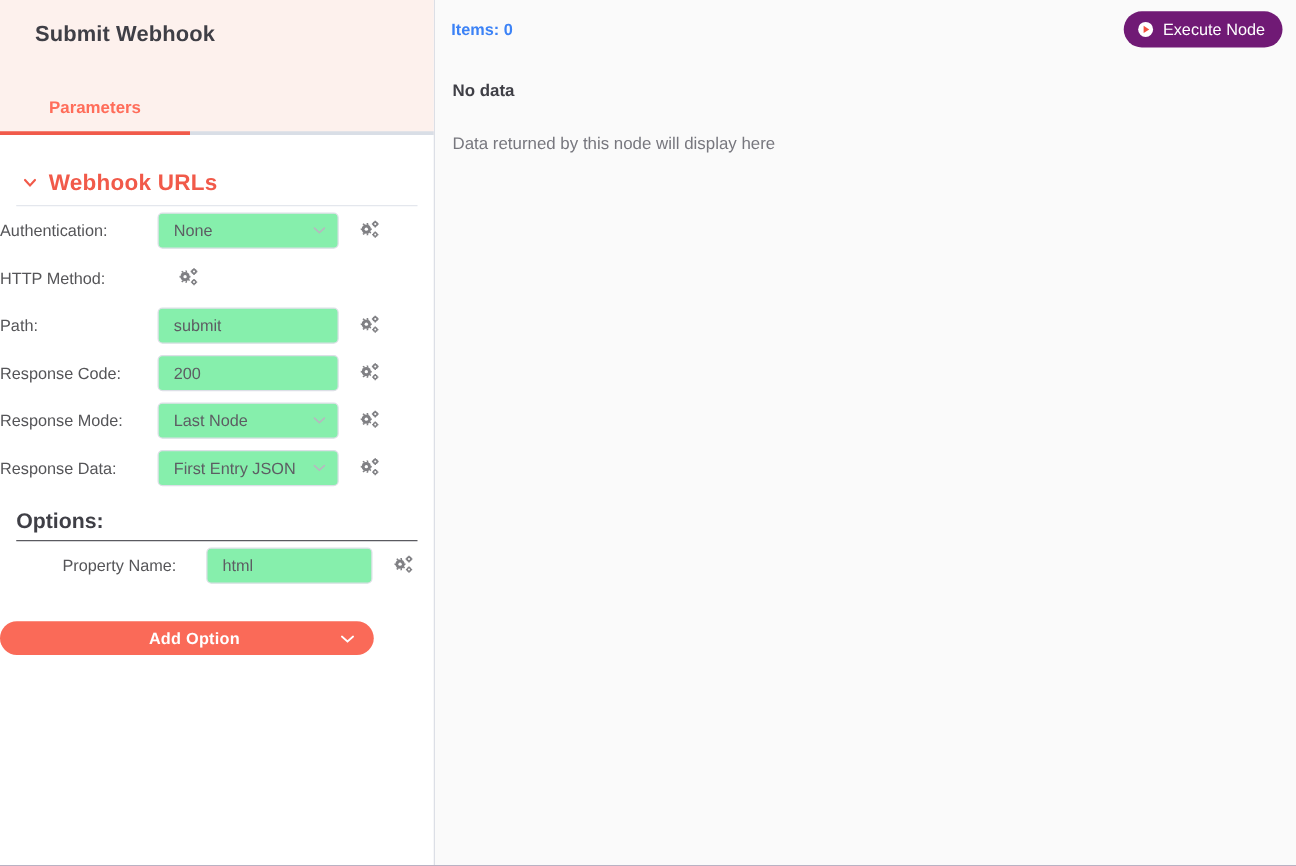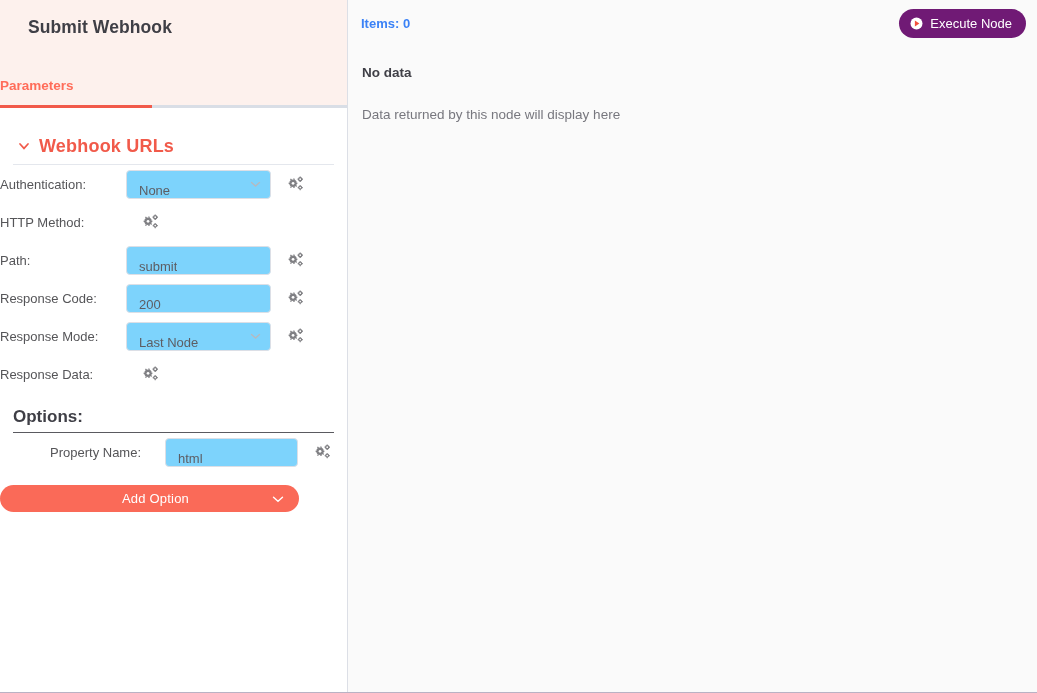--- a/index.html
+++ b/index.html
@@ -51,20 +51,21 @@
     position: absolute;
     left: 0;
     right: 0;
     bottom: 0;
     height: 40px;
     display: flex;
   }
 
   .tab {
     flex: 0 0 152px;
+    text-align: center;
     font-size: 13.5px;
     color: #5e5e66;
     line-height: 36px;
     border-bottom: 3px solid #d9dee6;
     cursor: pointer;
   }
   .tab.active {
     color: #ff6d5a;
     font-weight: bold;
     border-bottom: 3px solid #f15a4a;
@@ -123,25 +124,25 @@
     white-space: nowrap;
   }
   .param-row.indent .param-label {
     flex: 0 0 115px;
   }
 
   .field {
     position: relative;
     width: 145px;
     height: 29px;
-    background: #7dd3fc;
+    background: #86efac;
     border: 1px solid #dcdfe6;
     border-radius: 4px;
     display: flex;
-    align-items: flex-end;
+    align-items: center;
   }
   .field.narrow { width: 133px; }
 
   .field-value {
     font-size: 13px;
     color: #5d5d63;
     padding-left: 12px;
     white-space: nowrap;
     overflow: hidden;
   }
@@ -169,29 +170,29 @@
     margin: 14px 13px 0 13px;
     padding-bottom: 5px;
     border-bottom: 1px solid #5a5a60;
     font-size: 17px;
     font-weight: bold;
     color: #3f3f46;
   }
 
   .add-option-btn {
     position: relative;
-    margin: 14px auto 0 auto;
+    margin: 26px auto 0 auto;
     width: 299px;
     height: 27px;
     background: #fa6a58;
     border-radius: 14px;
     border: none;
     color: #ffffff;
     font-size: 13px;
-    font-weight: normal;
+    font-weight: bold;
     font-family: "Liberation Sans", sans-serif;
     cursor: pointer;
     letter-spacing: 0.2px;
     padding-left: 12px;
   }
   .add-option-btn .chev-white {
     position: absolute;
     right: 14px;
     top: 50%;
     transform: translateY(-50%);
@@ -467,20 +468,28 @@
             <circle cx="6.05" cy="7.3" r="1.35" fill="#ffffff"></circle>
             <circle cx="13.2" cy="3.2" r="0.85" fill="#ffffff"></circle>
             <circle cx="13.2" cy="11.6" r="0.8" fill="#ffffff"></circle>
           </svg>
         </span>
       </div>
 
       
       <div class="param-row">
         <span class="param-label">Response Data:</span>
+        <div class="field">
+          <span class="field-value">First Entry JSON</span>
+          <span class="chev-gray">
+            <svg viewBox="0 0 13 13" width="13" height="13" aria-hidden="true">
+              <path d="M2.5 5 L6.5 8.6 L10.5 5" fill="none" stroke="#b6b9bf" stroke-width="1.3" stroke-linecap="round"></path>
+            </svg>
+          </span>
+        </div>
         <span class="cogs-btn">
           <svg viewBox="0 0 17 17" width="17" height="17" aria-hidden="true">
             <g fill="#808084">
               <path d="M6.1 2.4 L7.5 2.4 L7.75 3.9 L6.95 4.2 Z"></path>
               <path d="M6.1 12.1 L7.5 12.1 L7.75 10.6 L6.95 10.3 Z"></path>
               <path d="M1.6 6.6 L1.6 8.0 L3.2 8.2 L3.4 7.3 Z"></path>
               <path d="M10.4 6.6 L10.4 8.0 L8.8 8.2 L8.6 7.3 Z"></path>
               <path d="M2.9 3.4 L3.9 2.5 L5.0 3.6 L4.3 4.3 Z"></path>
               <path d="M9.1 10.9 L10.1 10.0 L9.0 8.9 L8.3 9.6 Z"></path>
               <path d="M2.9 11.0 L3.9 12.0 L5.0 10.9 L4.3 10.2 Z"></path>

